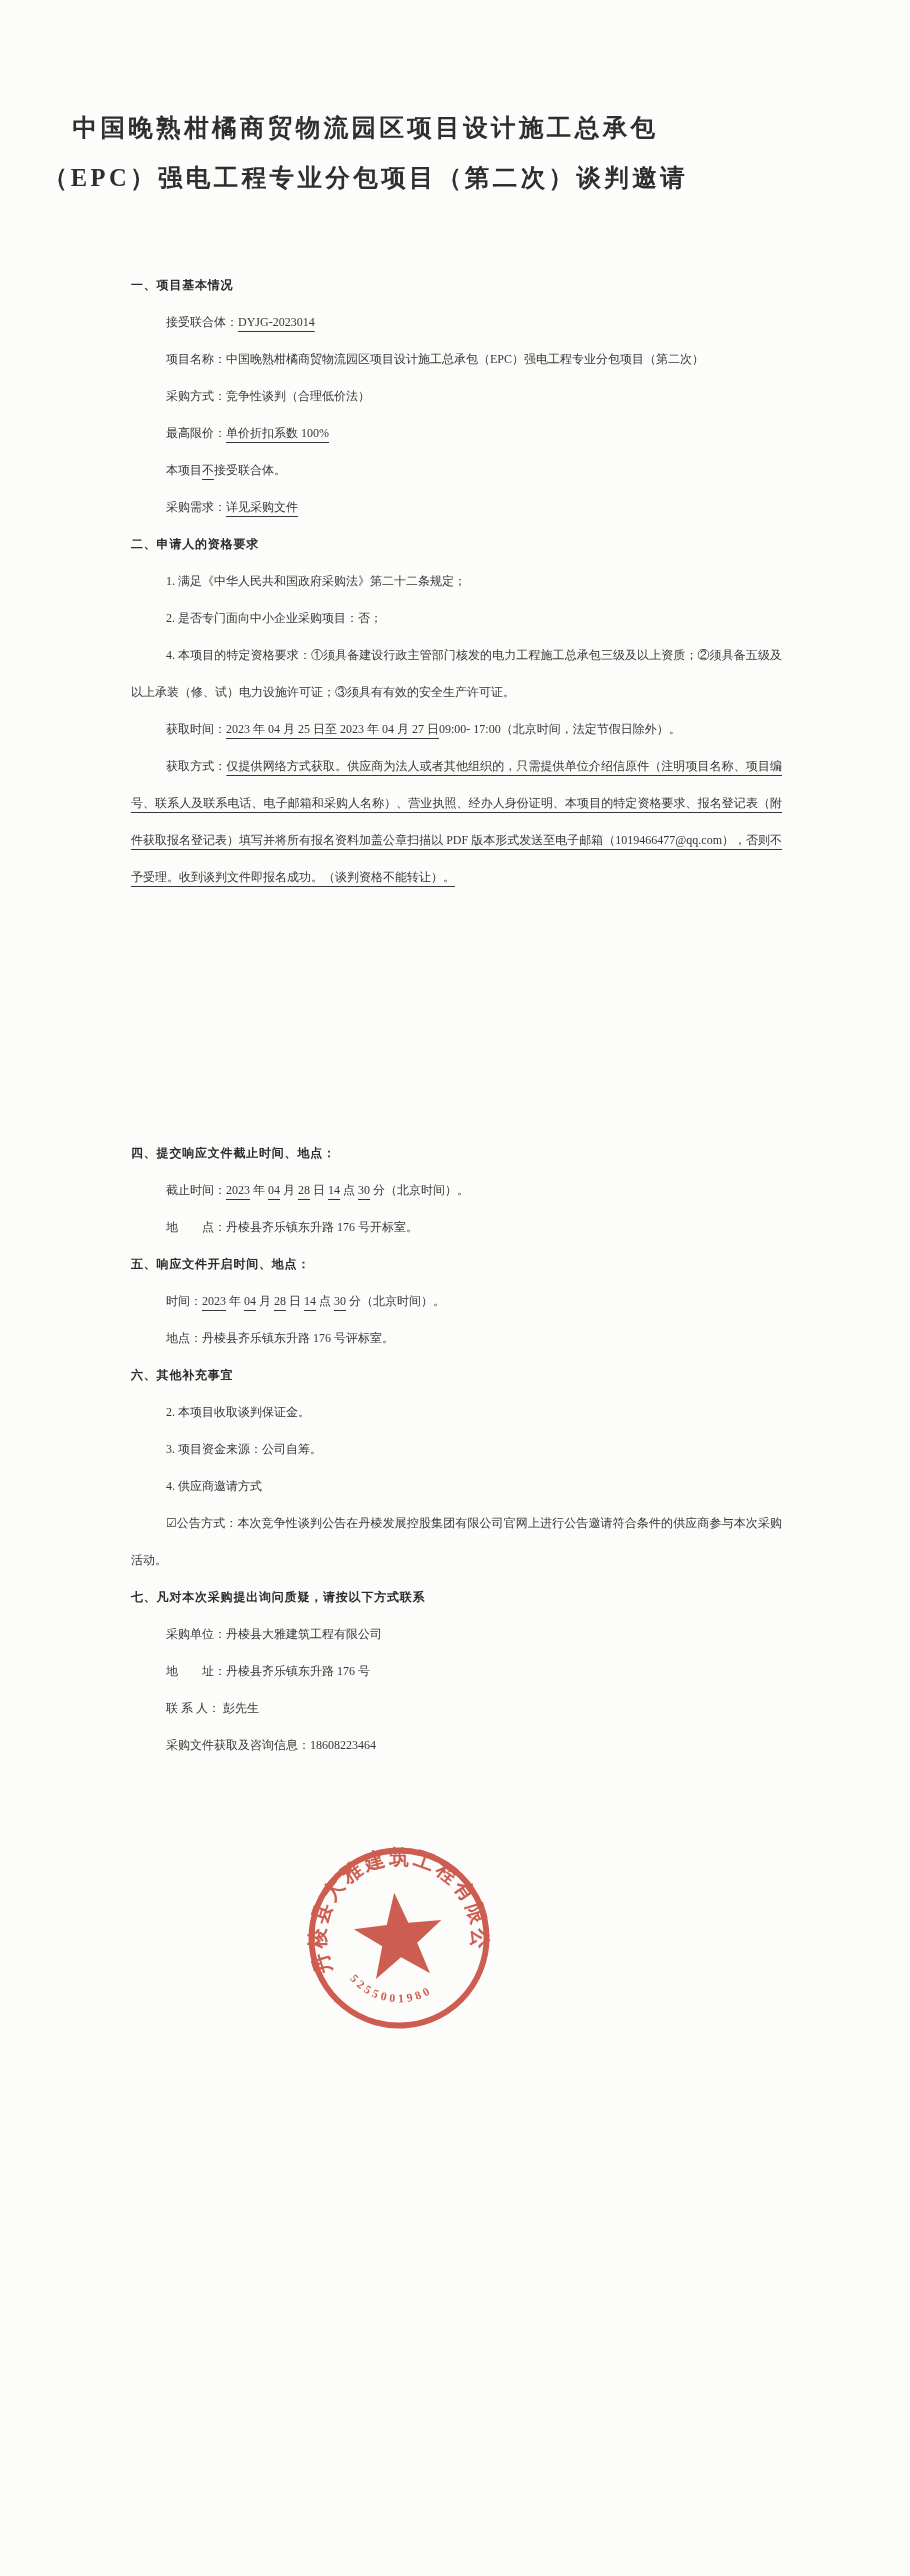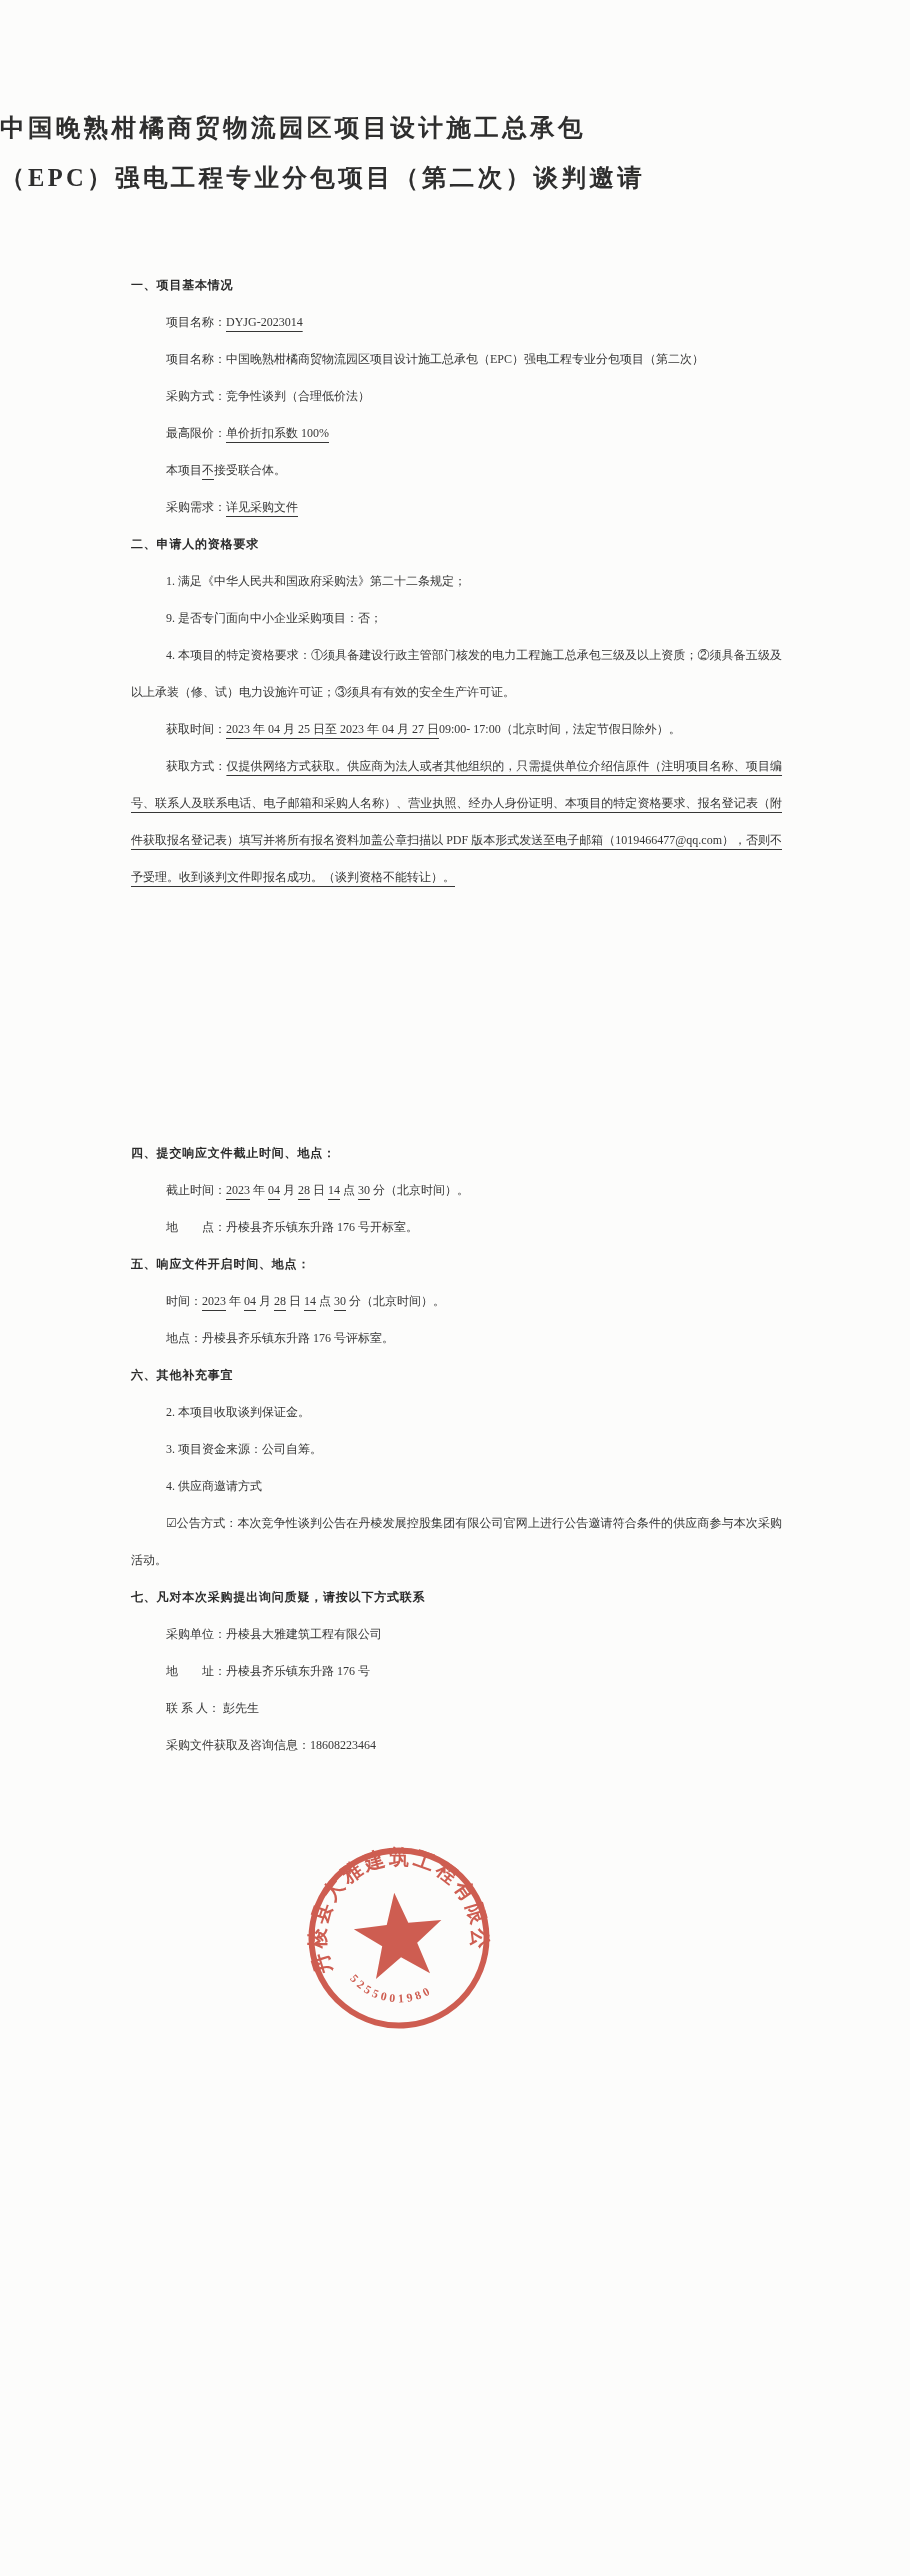--- a/index.html
+++ b/index.html
@@ -4,21 +4,21 @@
 <style>
   html,body{margin:0;padding:0;}
   body{
     width:911px;height:2576px;position:relative;overflow:hidden;
     background:#fcfcfb;
     font-family:"Liberation Serif","DejaVu Serif",serif;
     color:#363636;
   }
   .doc-title{
     position:absolute;top:103px;left:0;width:731px;
-    text-align:left;font-weight:700;color:#2e2e2e;
+    text-align:center;font-weight:700;color:#2e2e2e;
     font-size:24.5px;line-height:50px;letter-spacing:3.4px;
     font-family:"Liberation Serif","DejaVu Serif",serif;
   }
   .content{
     position:absolute;top:267px;left:131px;width:651px;
     font-size:12px;line-height:37px;
     text-align:justify;
   }
   .heading{
     font-family:"Liberation Sans","DejaVu Sans",sans-serif;
@@ -41,29 +41,29 @@
 </head>
 <body>
 
 <div class="doc-title">
   <div>中国晚熟柑橘商贸物流园区项目设计施工总承包</div>
   <div>（EPC）强电工程专业分包项目（第二次）谈判邀请</div>
 </div>
 
 <div class="content" id="doc-body">
     <div class="heading">一、项目基本情况</div>
-    <div class="para"><span>项目名称：</span><u>DYJG-2023014</u></div>
+    <div class="para"><span>接受联合体：</span><u>DYJG-2023014</u></div>
     <div class="para"><span>项目名称：中国晚熟柑橘商贸物流园区项目设计施工总承包（EPC）强电工程专业分包项目（第二次）</span></div>
     <div class="para"><span>采购方式：竞争性谈判（合理低价法）</span></div>
     <div class="para"><span>最高限价：</span><u>单价折扣系数 100%</u></div>
     <div class="para"><span>本项目</span><u>不</u><span>接受联合体。</span></div>
     <div class="para"><span>采购需求：</span><u>详见采购文件</u></div>
     <div class="heading">二、申请人的资格要求</div>
     <div class="para"><span>1. 满足《中华人民共和国政府采购法》第二十二条规定；</span></div>
-    <div class="para"><span>9. 是否专门面向中小企业采购项目：否；</span></div>
+    <div class="para"><span>2. 是否专门面向中小企业采购项目：否；</span></div>
     <div class="para"><span>4. 本项目的特定资格要求：①须具备建设行政主管部门核发的电力工程施工总承包三级及以上资质；②须具备五级及以上承装（修、试）电力设施许可证；③须具有有效的安全生产许可证。</span></div>
     <div class="para"><span>获取时间：</span><u>2023 年 04 月 25 日至 2023 年 04 月 27 日</u><span>09:00- 17:00（北京时间，法定节假日除外）。</span></div>
     <div class="para"><span>获取方式：</span><u>仅提供网络方式获取。供应商为法人或者其他组织的，只需提供单位介绍信原件（注明项目名称、项目编号、联系人及联系电话、电子邮箱和采购人名称）、营业执照、经办人身份证明、本项目的特定资格要求、报名登记表（附件获取报名登记表）填写并将所有报名资料加盖公章扫描以 PDF 版本形式发送至电子邮箱（1019466477@qq.com），否则不予受理。收到谈判文件即报名成功。（谈判资格不能转让）。</u></div>
     <div class="gap" style="height: 239px;"></div>
     <div class="heading">四、提交响应文件截止时间、地点：</div>
     <div class="para"><span>截止时间：</span><u>2023</u><span> 年 </span><u>04</u><span> 月 </span><u>28</u><span> 日 </span><u>14</u><span> 点 </span><u>30</u><span> 分（北京时间）。</span></div>
     <div class="para"><span>地　　点：丹棱县齐乐镇东升路 176 号开标室。</span></div>
     <div class="heading">五、响应文件开启时间、地点：</div>
     <div class="para"><span>时间：</span><u>2023</u><span> 年 </span><u>04</u><span> 月 </span><u>28</u><span> 日 </span><u>14</u><span> 点 </span><u>30</u><span> 分（北京时间）。</span></div>
     <div class="para"><span>地点：丹棱县齐乐镇东升路 176 号评标室。</span></div>

